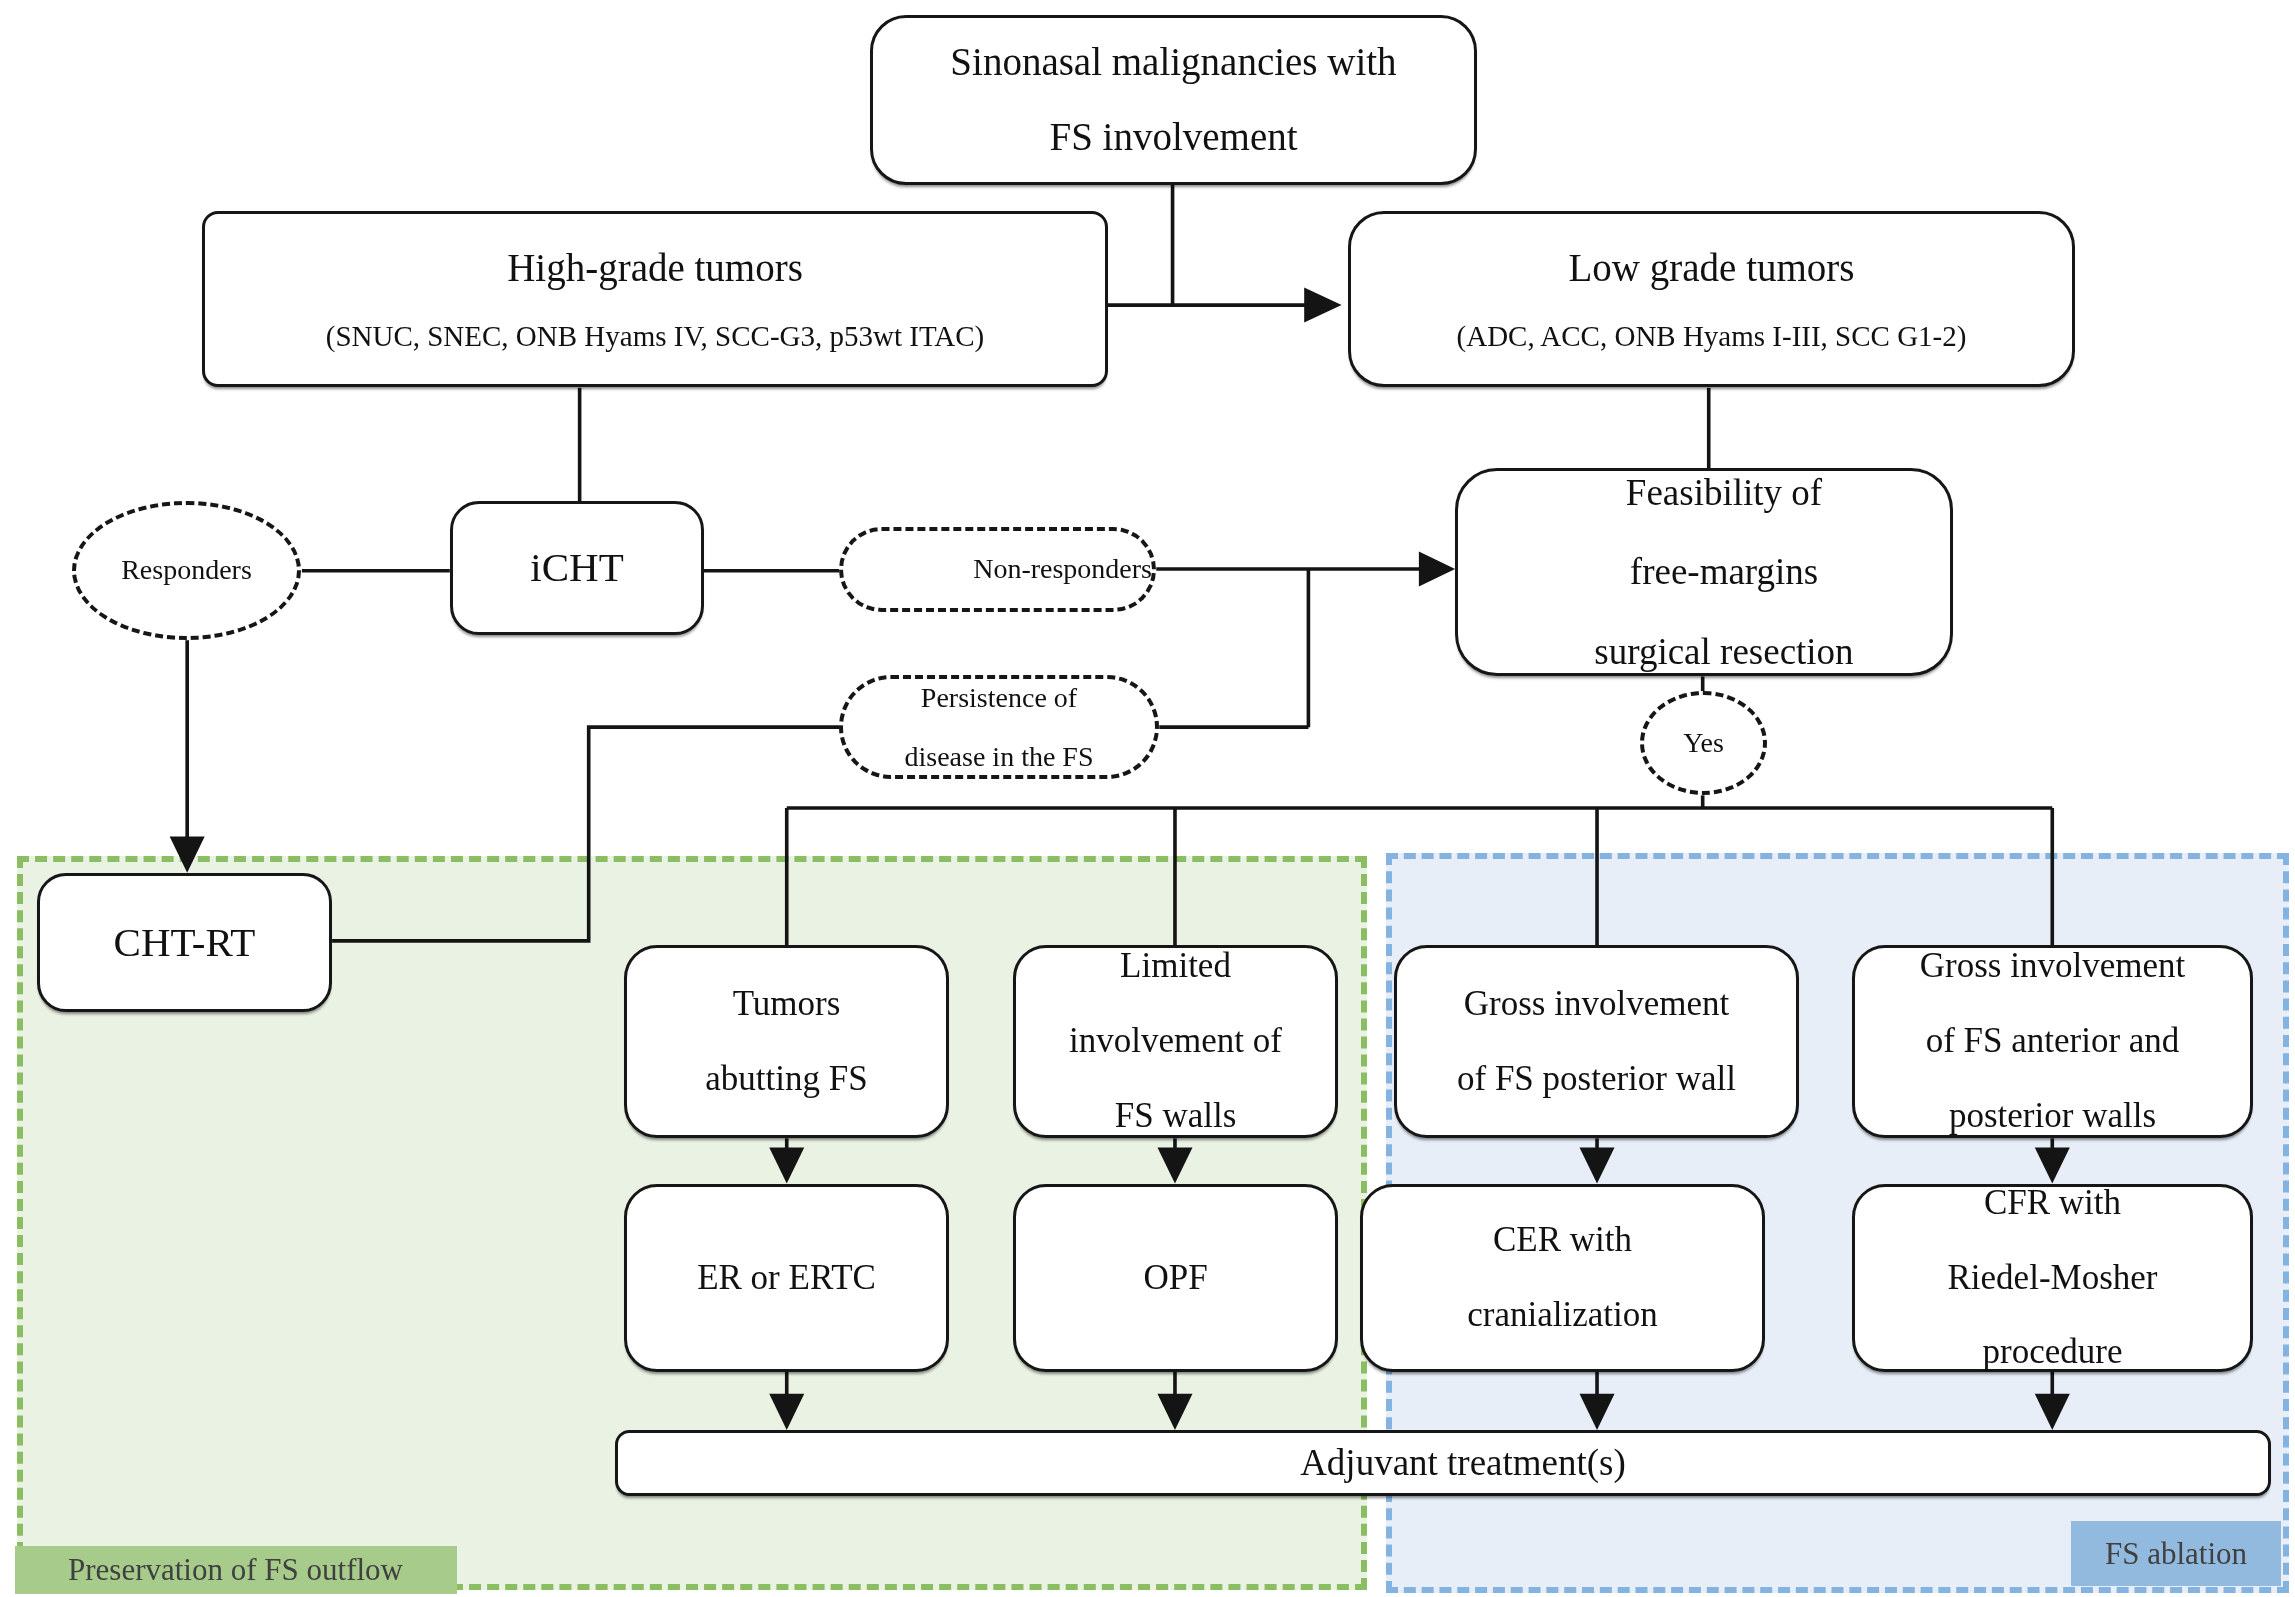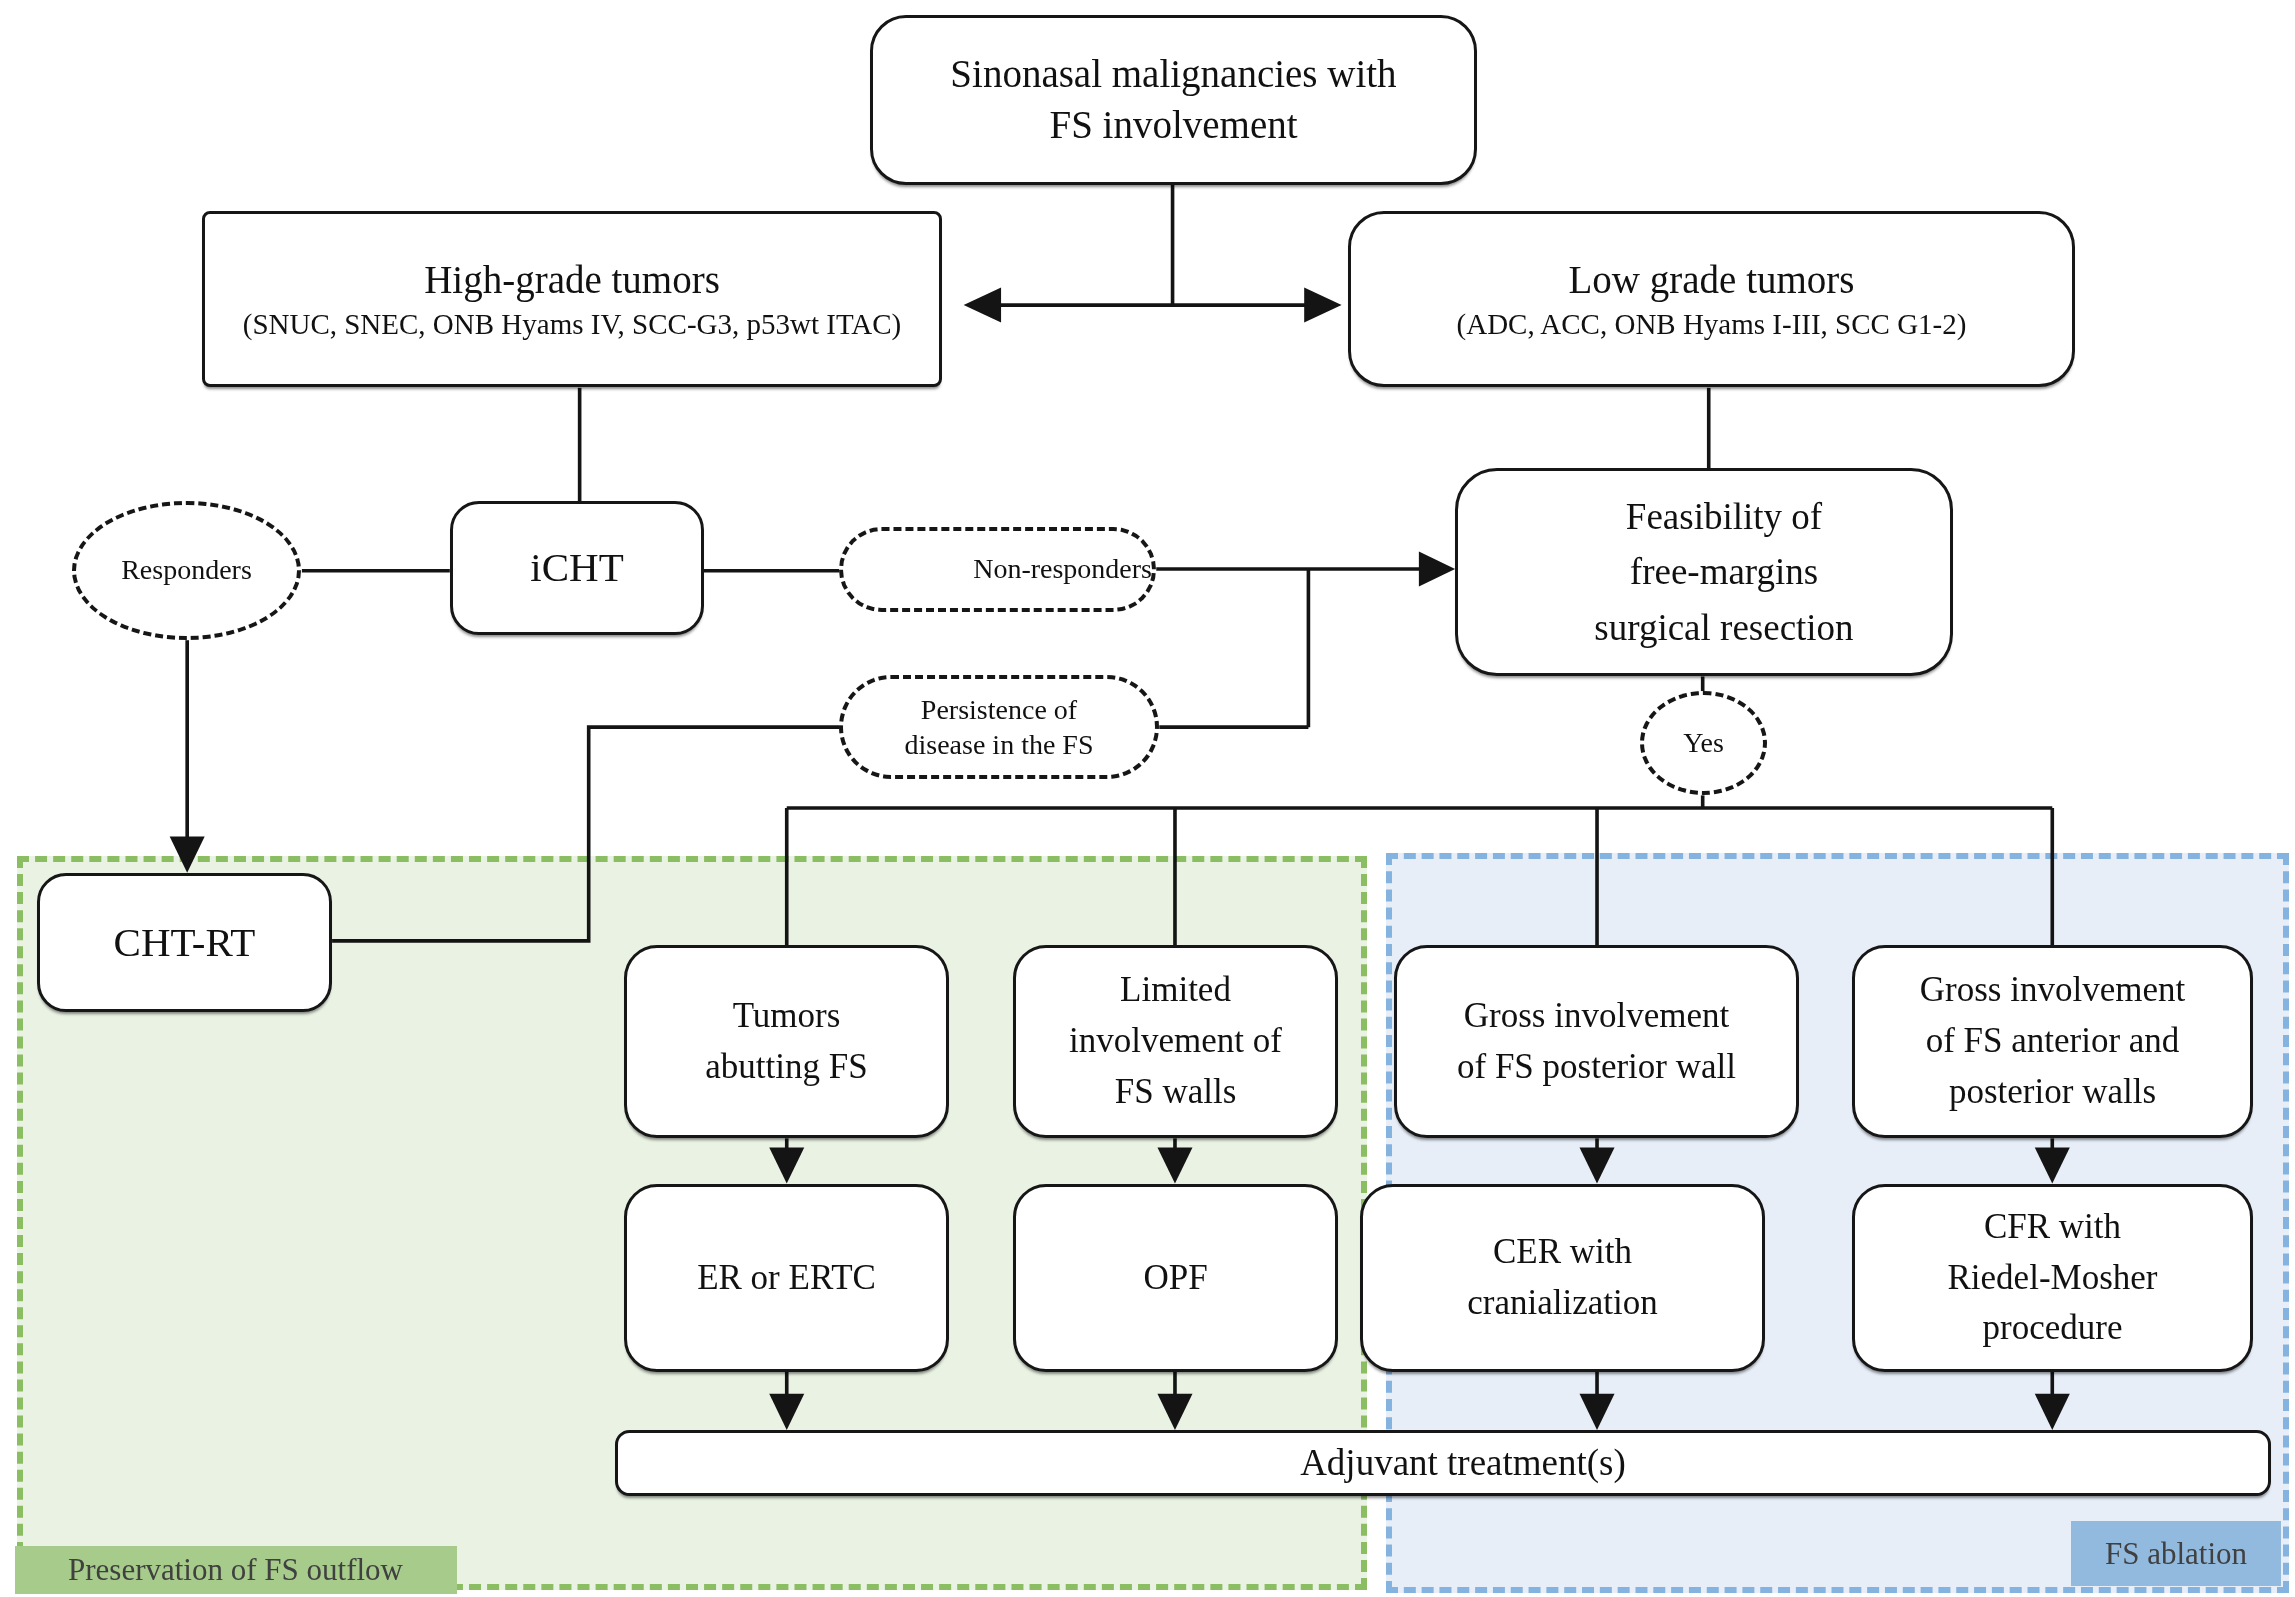--- a/index.html
+++ b/index.html
@@ -32,27 +32,28 @@
   #wires{position:absolute;left:0;top:0;z-index:2;}
   #wires path{stroke:#141414;stroke-width:6;fill:none;}
   #wires polygon{fill:#141414;stroke:none;}
   
   .node{
     position:absolute;z-index:3;box-sizing:border-box;
     background:#ffffff;border:3.6px solid #161616;
     display:flex;flex-direction:column;align-items:center;justify-content:center;
     text-align:center;line-height:1.3;
     box-shadow:0 3.6px 3px -2.4px rgba(0,0,0,.45);
+    gap:24px;
   }
   .node.dashed{border:4.2px dashed #161616;box-shadow:none;}
   .f64{font-size:39px;} .f62{font-size:37px;padding-left:40px;} .f58{font-size:35px;}
   .f68{font-size:41px;} .f48{font-size:29px;} .f46{font-size:28px;}
   
   #n-root{left:870px;top:14.5px;width:607px;height:170px;border-radius:36px;}
-  #n-high{left:202px;top:211px;width:740px;height:176px;border-radius:8px;}
+  #n-high{left:202px;top:211px;width:906px;height:176px;border-radius:16px;}
   #n-low{left:1348px;top:211px;width:727px;height:176px;border-radius:36px;}
   #n-icht{left:450px;top:501px;width:254px;height:134px;border-radius:29px;}
   #n-resp{left:72px;top:501px;width:229px;height:139px;border-radius:50%;}
   #n-nonresp{left:839px;top:527px;width:317px;height:85px;border-radius:43px;align-items:flex-end;}
   #n-feas{left:1455px;top:468px;width:498px;height:208px;border-radius:42px;line-height:1.5;}
   #n-pers{left:839px;top:675px;width:320px;height:104px;border-radius:53px;line-height:1.25;}
   #n-yes{left:1640px;top:691px;width:127px;height:104px;border-radius:50%;}
   #n-chtrt{left:37px;top:873px;width:295px;height:139px;border-radius:29px;}
   #n-tumors{left:624px;top:945px;width:325px;height:193px;border-radius:33px;line-height:1.45;}
   #n-limited{left:1013px;top:945px;width:325px;height:193px;border-radius:33px;line-height:1.45;}

